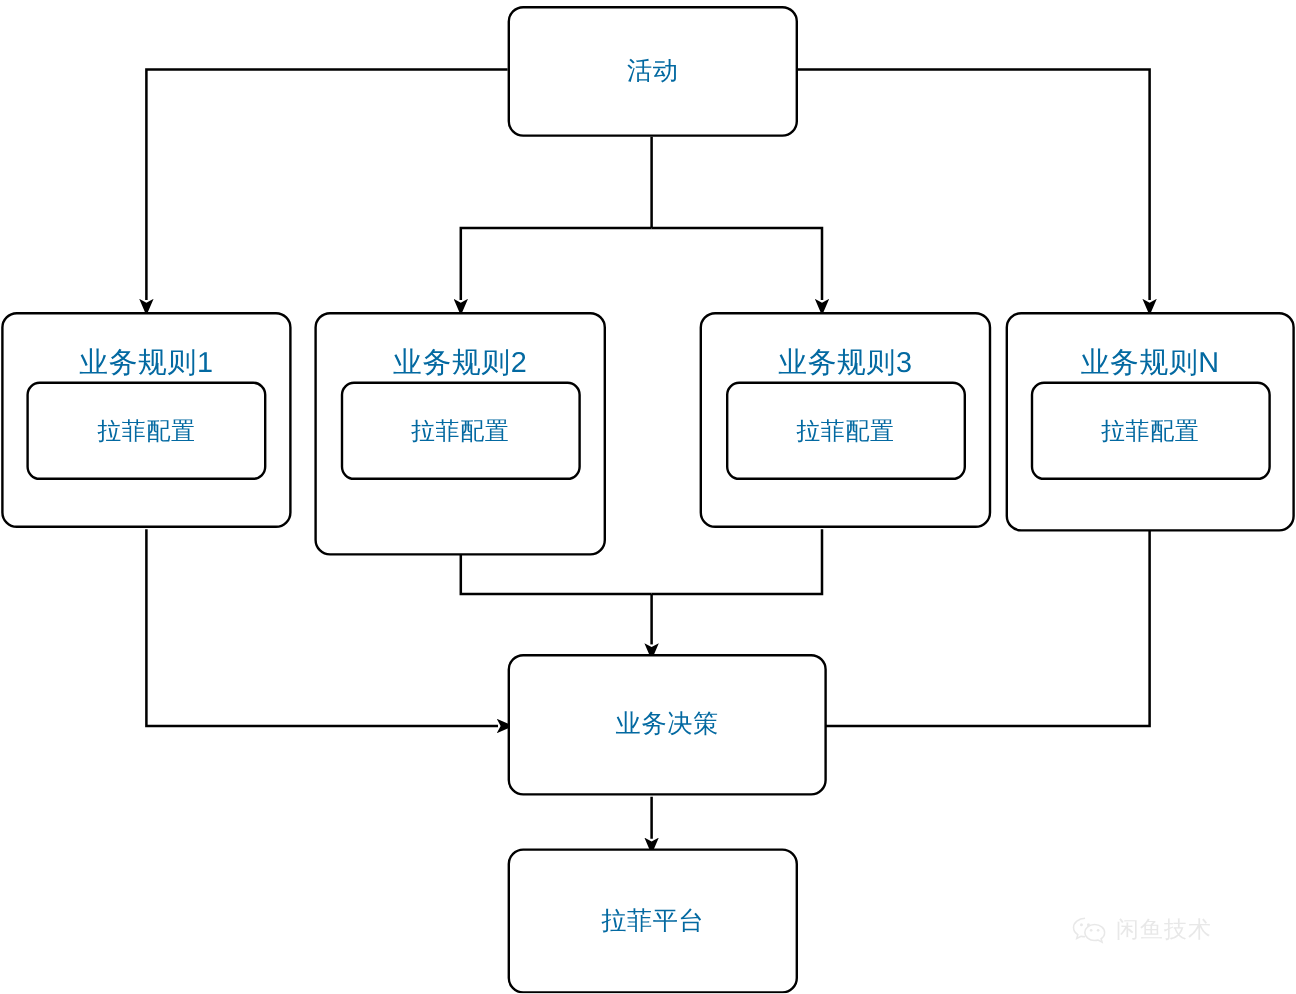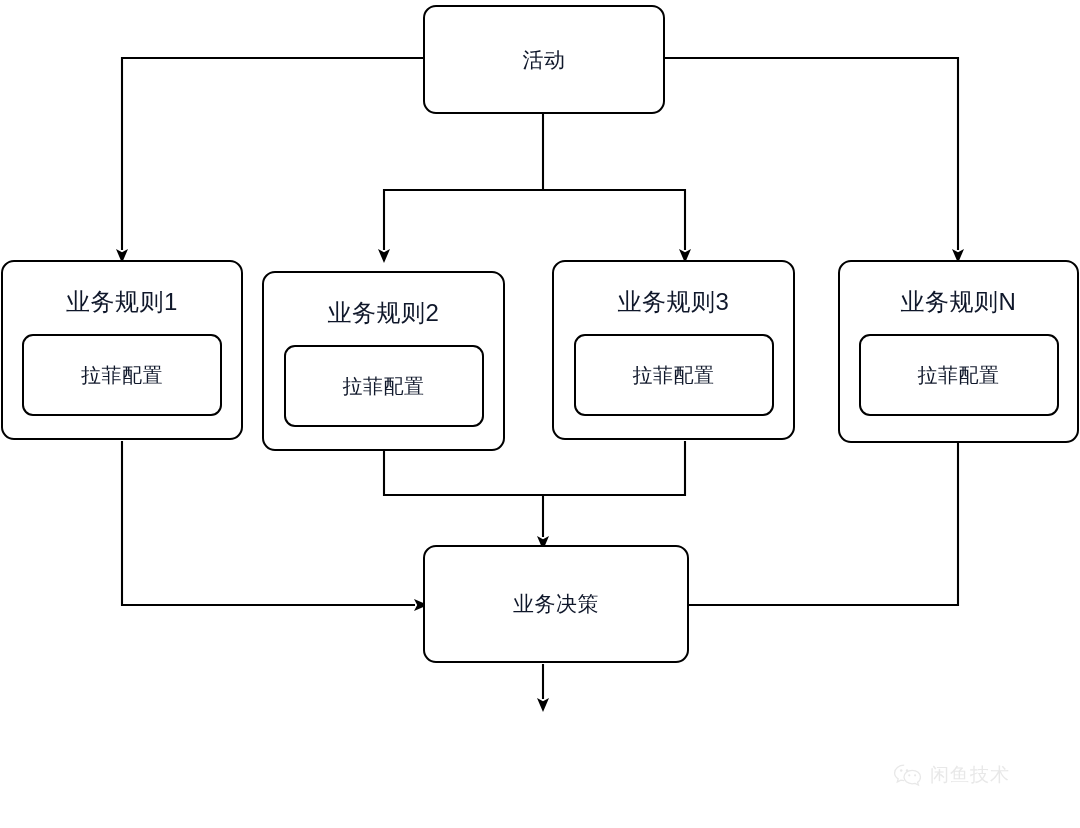--- a/index.html
+++ b/index.html
@@ -27,61 +27,60 @@
   }
   .node {
     position: absolute;
     box-sizing: border-box;
     background: #ffffff;
     border: 2px solid #000000;
     border-radius: 13px;
     display: flex;
     align-items: center;
     justify-content: center;
-    color: #0f172a;
+    color: #0369a1;
     z-index: 2;
   }
   .node-label {
     font-size: 21px;
     line-height: 1.2;
     letter-spacing: 0.5px;
     white-space: nowrap;
   }
   .rule-node {
     flex-direction: column;
     justify-content: flex-start;
     padding-top: 24px;
   }
   .rule-title {
     font-size: 24px;
     letter-spacing: 0.5px;
     white-space: nowrap;
   }
   .inner-node {
     box-sizing: border-box;
-    margin-top: 16px;
     width: 200px;
     height: 82px;
     border: 2px solid #000000;
     border-radius: 11px;
     background: #ffffff;
     display: flex;
     align-items: center;
     justify-content: center;
   }
   .inner-label {
     font-size: 20px;
     letter-spacing: 0.5px;
     white-space: nowrap;
   }
   
   #node-activity   { left: 423px; top: 5px;   width: 242px; height: 109px; }
   #node-rule-1     { left: 1px;   top: 260px; width: 242px; height: 180px; }
-  #node-rule-2     { left: 262px; top: 271px; width: 243px; height: 180px; }
-  #node-rule-3     { left: 552px; top: 260px; width: 243px; height: 180px; text-align: center; }
+  #node-rule-2     { left: 262px; top: 260px; width: 243px; height: 203px; }
+  #node-rule-3     { left: 583px; top: 260px; width: 243px; height: 180px; text-align: center; }
   #node-rule-n     { left: 838px; top: 260px; width: 241px; height: 183px; }
   #node-decision   { left: 423px; top: 545px; width: 266px; height: 118px; }
   #node-platform   { left: 423px; top: 707px; width: 242px; height: 121px; }
 
   #watermark {
     position: absolute;
     left: 893px;
     top: 762px;
     display: flex;
     align-items: center;
@@ -163,20 +162,23 @@
     <span class="rule-title">业务规则N</span>
     <div class="inner-node">
       <span class="inner-label">拉菲配置</span>
     </div>
   </div>
 
   <div class="node" id="node-decision">
     <span class="node-label">业务决策</span>
   </div>
 
+  <div class="node" id="node-platform">
+    <span class="node-label">拉菲平台</span>
+  </div>
 
   <div id="watermark">
     <svg width="30" height="25" viewBox="0 0 30 25">
       <g fill="none" stroke="#e6e6e6" stroke-width="1.3">
         <path d="M11.2,2.2 C5.8,2.2 1.6,5.8 1.6,10.0 C1.6,12.4 3.0,14.5 5.2,15.9 L4.3,19.0 L7.8,17.2 C8.9,17.5 10.0,17.6 11.2,17.6"></path>
         <path d="M19.2,7.4 C14.6,7.4 11.0,10.4 11.0,14.1 C11.0,17.8 14.6,20.8 19.2,20.8 C20.2,20.8 21.2,20.6 22.1,20.4 L25.4,22.1 L24.6,19.3 C26.6,18.1 27.5,16.2 27.5,14.1 C27.5,10.4 23.8,7.4 19.2,7.4 Z"></path>
       </g>
       <g fill="#e6e6e6">
         <circle cx="8.2" cy="7.6" r="1.25"></circle>
         <circle cx="14.0" cy="7.6" r="1.25"></circle>

